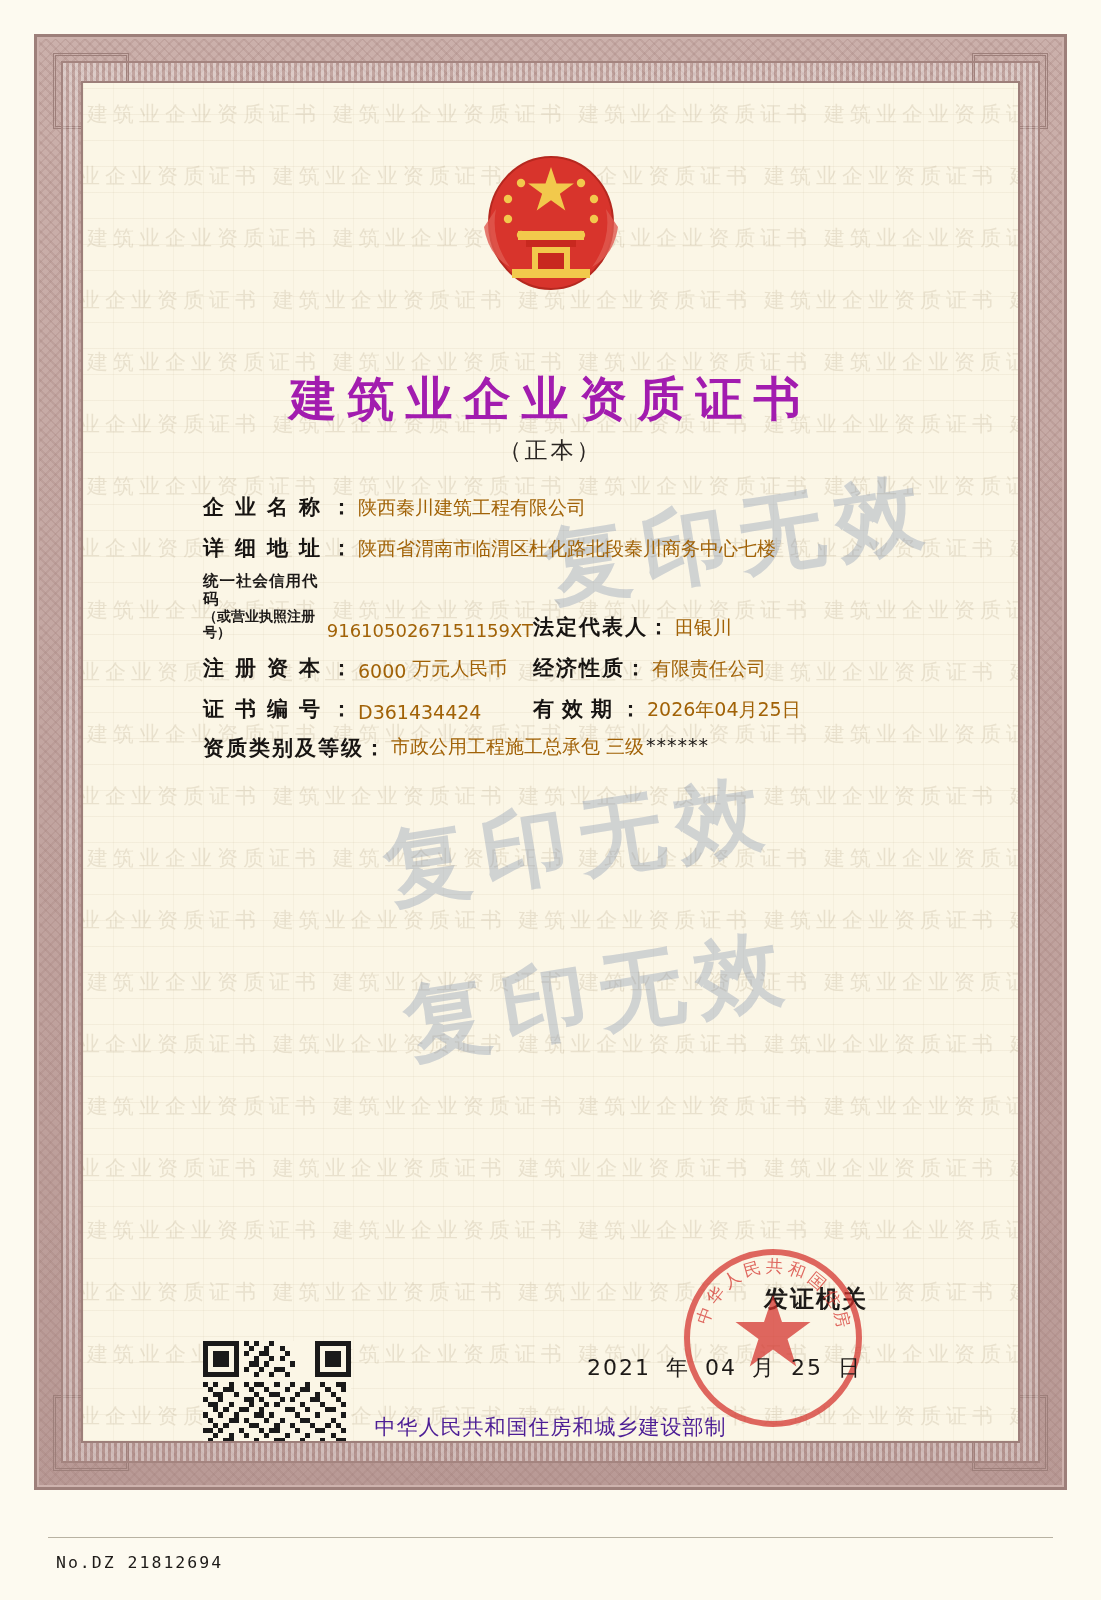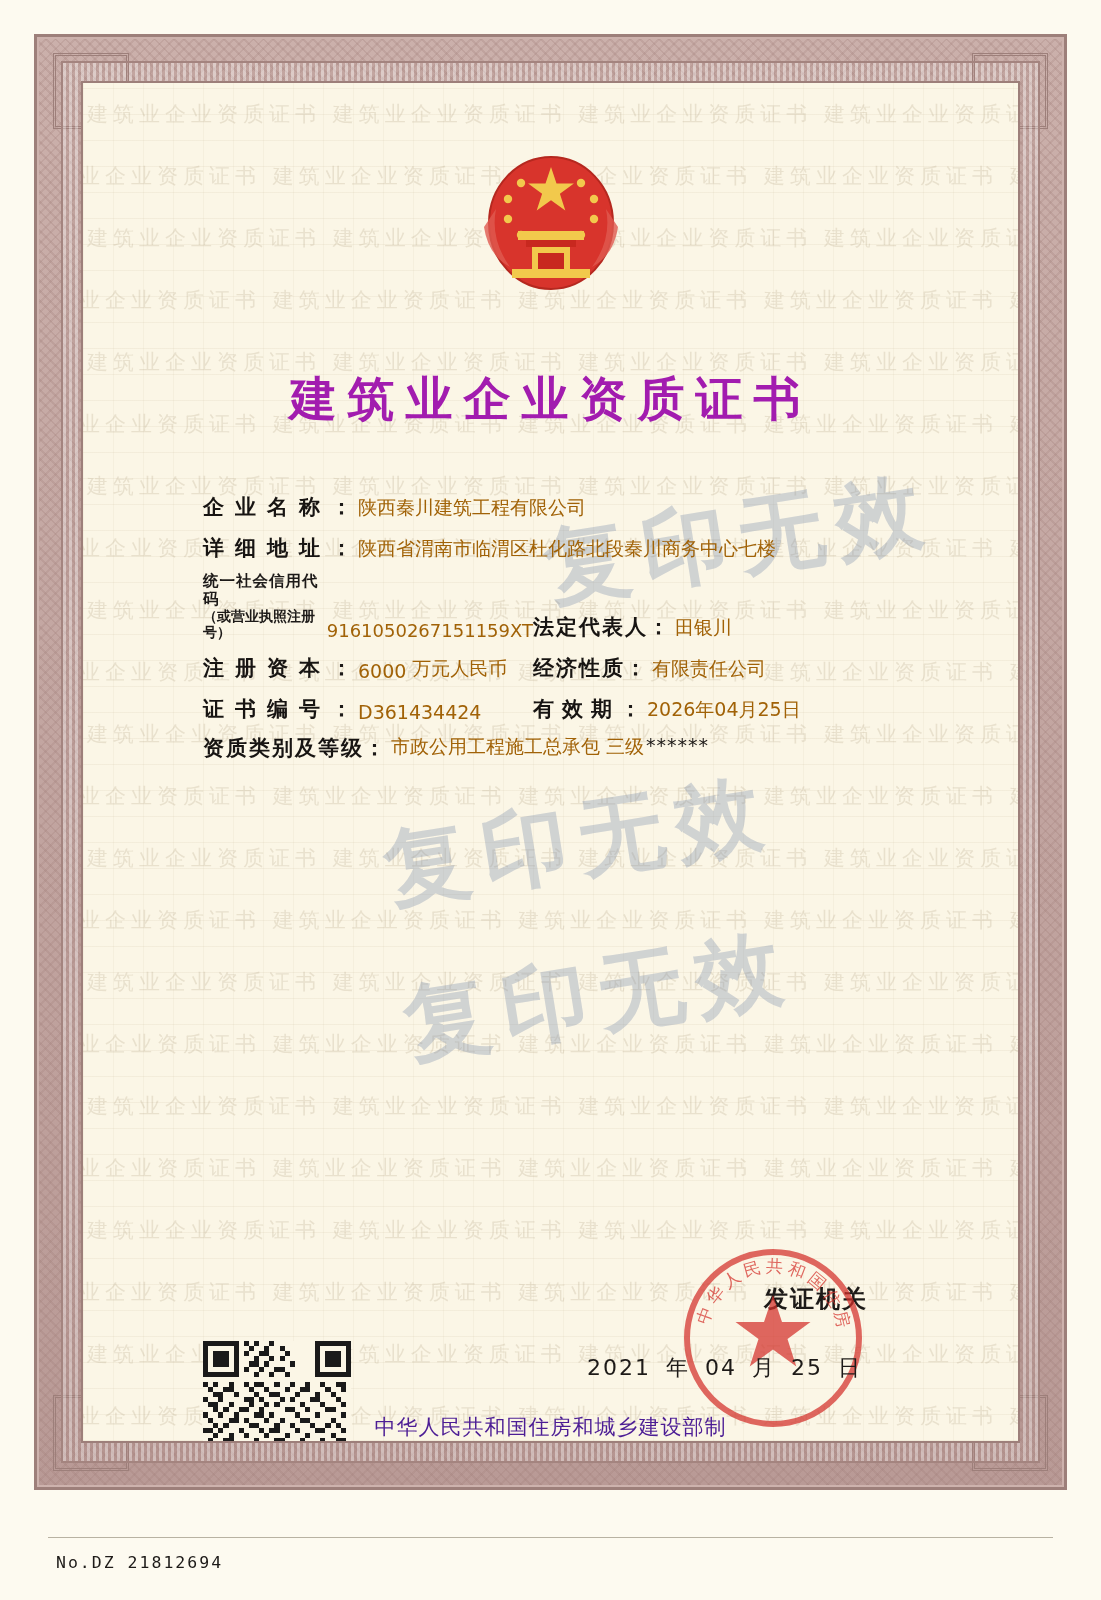--- a/index.html
+++ b/index.html
@@ -234,20 +234,21 @@
             <rect x="60" y="91" width="50" height="7" fill="#c8281f"></rect>
             <rect x="66" y="98" width="38" height="22" fill="#f2c94c"></rect>
             <rect x="72" y="104" width="26" height="16" fill="#c8281f"></rect>
             <rect x="46" y="120" width="78" height="9" fill="#f2c94c"></rect>
             <path d="M30 60 q-6 30 14 58 q-22-12-26-40z" fill="#e05a50" opacity=".8"></path>
             <path d="M140 60 q6 30 -14 58 q22-12 26-40z" fill="#e05a50" opacity=".8"></path>
           </svg>
         </div>
 
         <div class="title">建筑业企业资质证书</div>
+        <div class="subtitle">（正本）</div>
 
         <div class="wm wm1">复印无效</div>
         <div class="wm wm2">复印无效</div>
         <div class="wm wm3">复印无效</div>
 
         <div class="fields">
 
           <div class="row">
             <span class="lab sp6">企业名称</span>
             <span class="colon">：</span>

